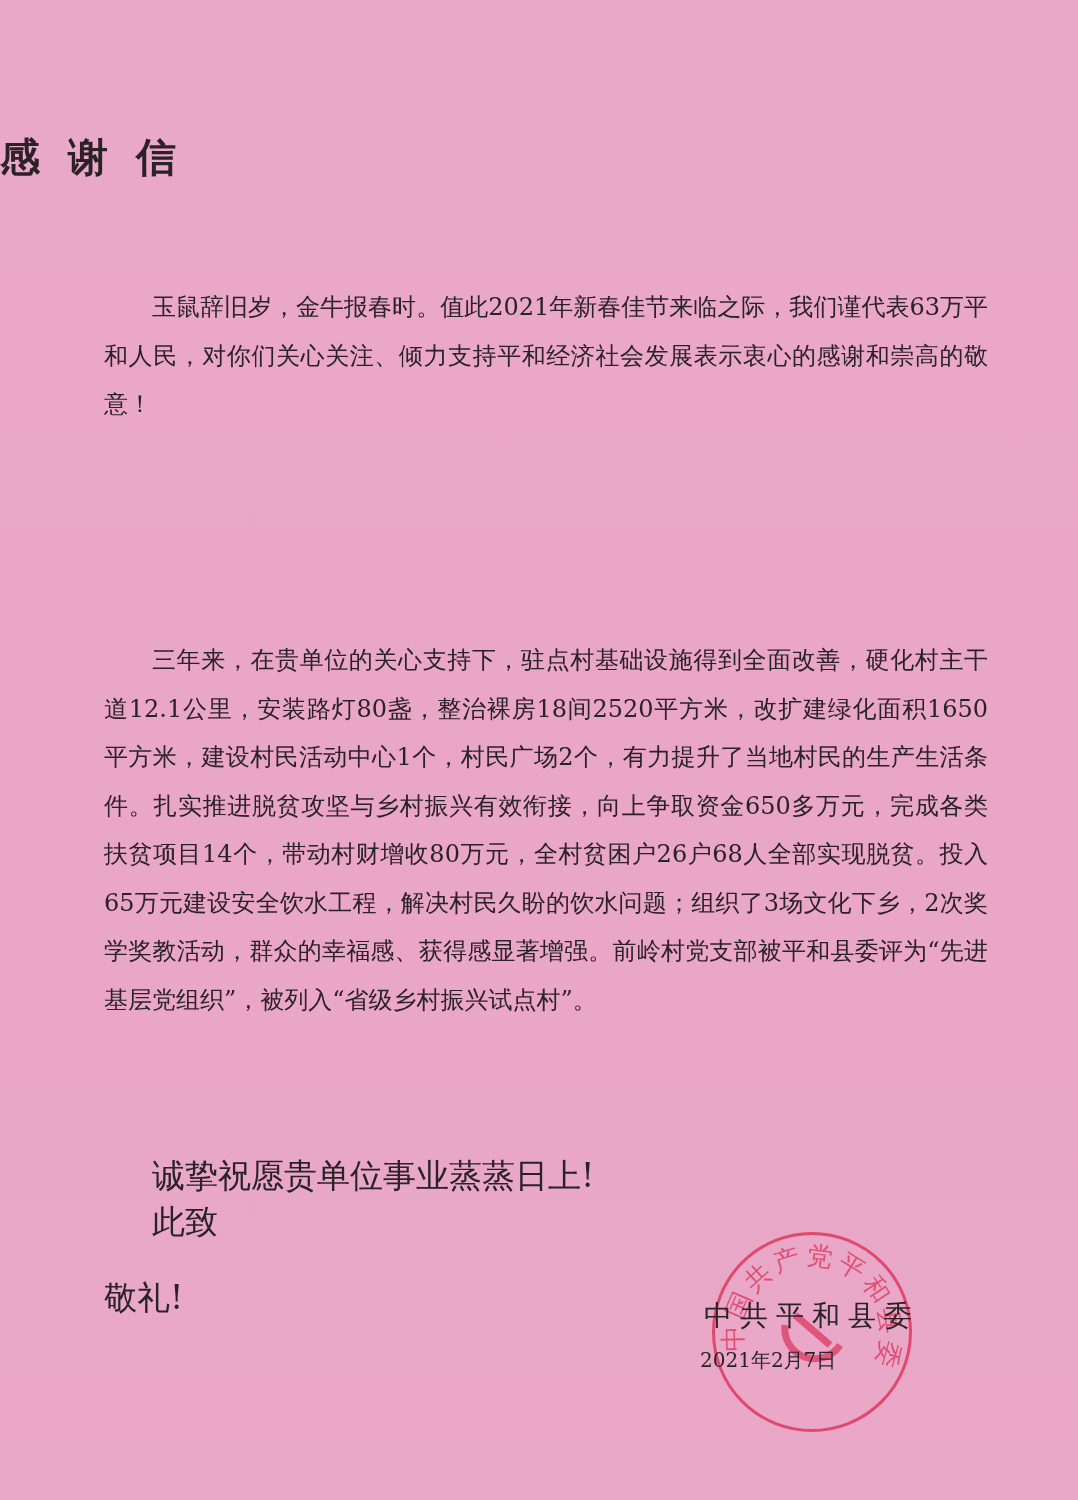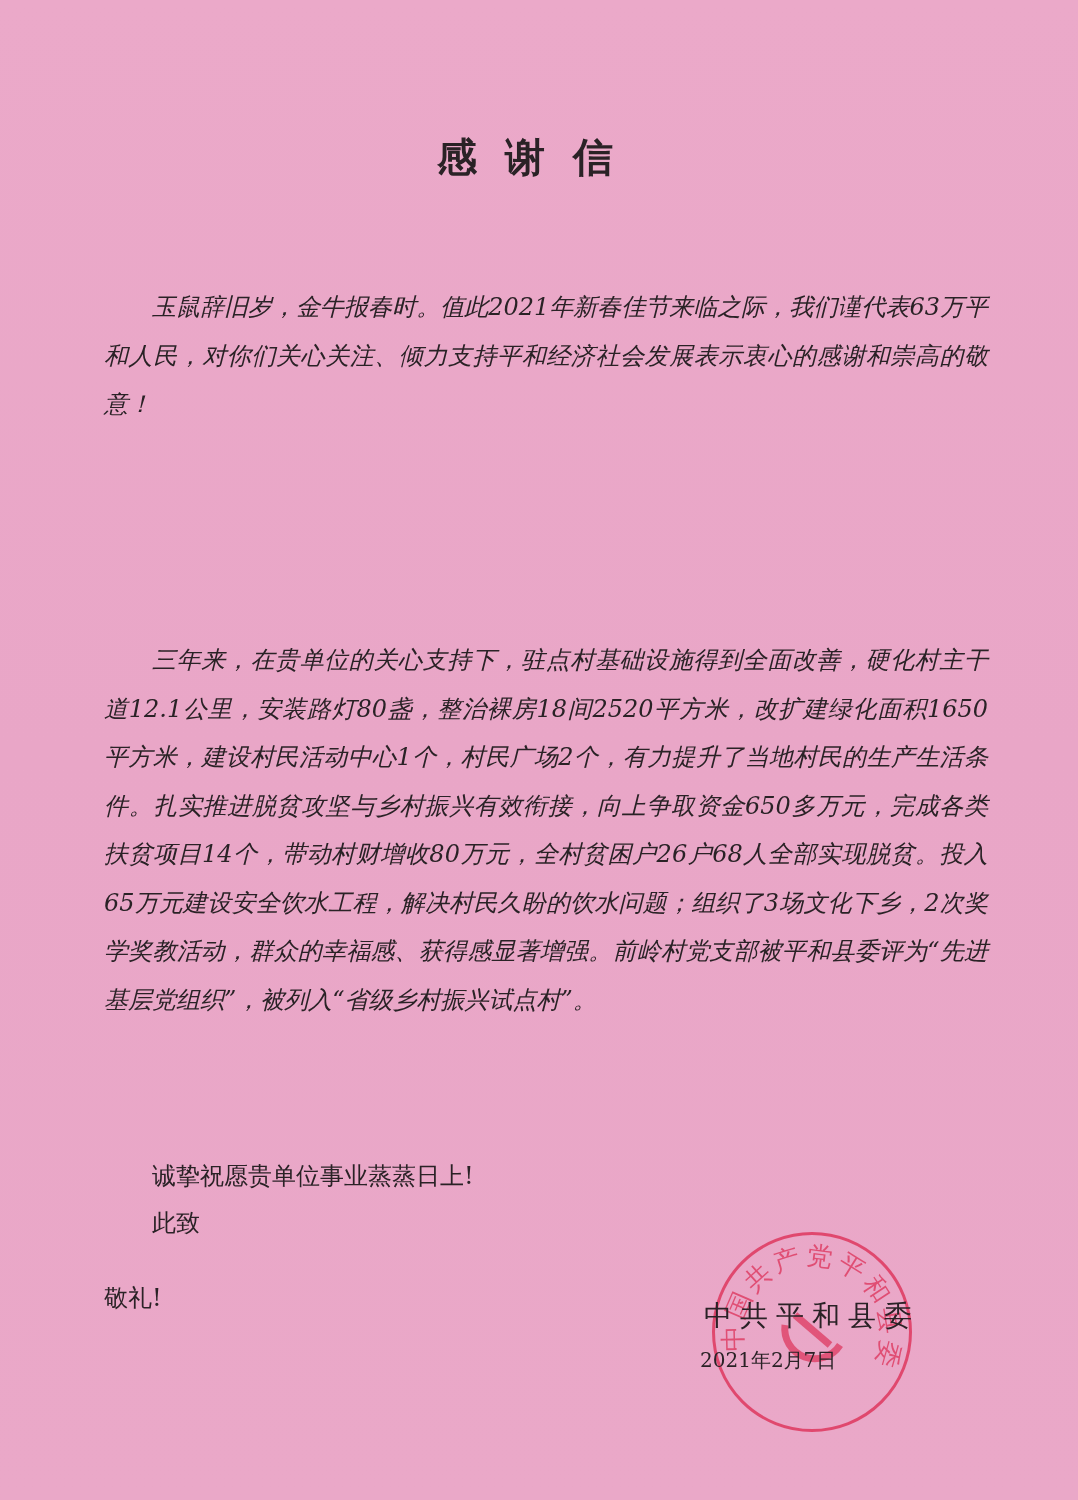--- a/index.html
+++ b/index.html
@@ -9,34 +9,34 @@
       position: relative; overflow: hidden;
       font-family: "DejaVu Serif", "Liberation Serif", serif;
       color: #2a2226;
     }
     .page {
       position: absolute; left: 0; top: 0; width: 1078px; height: 1500px;
       background: linear-gradient(180deg, #eba9c9 0%, #e9a6c7 50%, #eaa8c8 100%);
     }
     .title {
       position: absolute; top: 130px; left: 0; width: 1078px;
-      text-align: center; font-size: 40px; font-weight: bold;
+      text-align: left; font-size: 40px; font-weight: bold;
       letter-spacing: 28px; color: #2a2226;
     }
     .body-text {
       position: absolute; left: 104px; width: 884px;
       font-size: 24px; line-height: 48px; color: #2d2428;
     }
     .salutation { top: 234px; }
-    .p { position: absolute; left: 104px; width: 884px; font-size: 24px; line-height: 48.5px; text-indent: 48px; text-align: justify; font-style: italic; }
+    .p { position: absolute; left: 104px; width: 884px; font-size: 24px; line-height: 48.5px; text-indent: 48px; text-align: justify; }
     .p1 { top: 283px; }
     .p2 { top: 426px; }
     .p3 { top: 636px; }
     .p4 { top: 1055px; }
-    .line { position: absolute; left: 104px; font-size: 24px; line-height: 48px; }
+    .line { position: absolute; left: 104px; font-size: 33px; line-height: 48px; }
     .wish { top: 1152px; left: 152px; }
     .cizhi { top: 1201px; left: 152px; font-family: Liberation Mono, monospace; }
     .jingli { top: 1274px; }
     .sig-org { position: absolute; left: 704px; top: 1297px; font-size: 28px; letter-spacing: 8px; }
     .sig-date { position: absolute; left: 700px; top: 1347px; font-size: 20px; }
     .stamp {
       position: absolute; left: 712px; top: 1232px; width: 200px; height: 200px;
       border: 3px solid rgba(220, 40, 80, 0.75); border-radius: 50%;
       box-sizing: border-box;
     }

